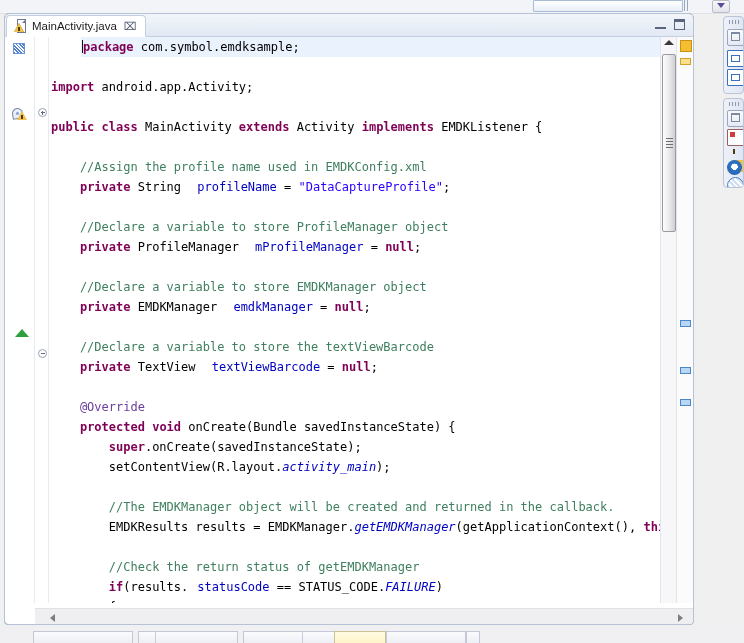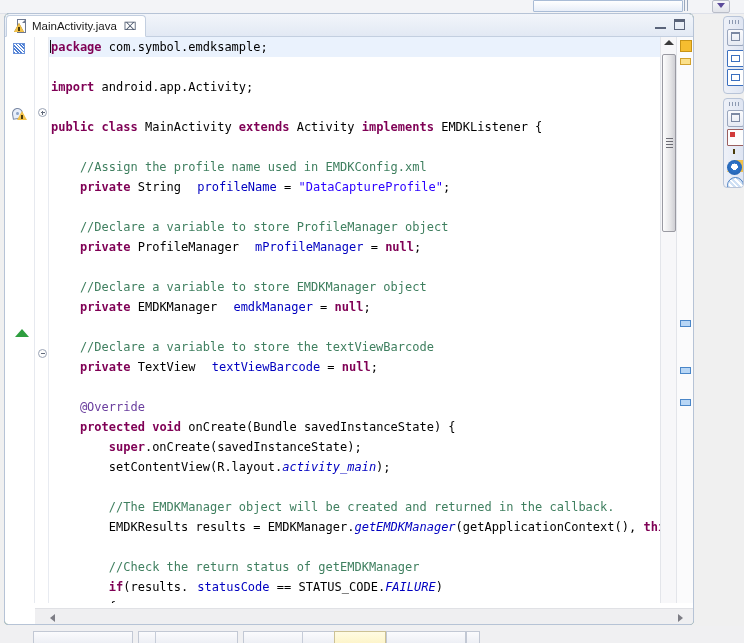--- a/index.html
+++ b/index.html
@@ -285,20 +285,21 @@
     color: #000000;
   }
   #code-text .line {
     height: 20px;
     padding-left: 2px;
     box-sizing: border-box;
   }
   #code-text .line.current {
     background: #eaf2fd;
     width: 644px;
+    margin-left: 32px;
   }
   .k  { color: #7f0055; font-weight: bold; }   
   .c  { color: #3f7f5f; }                      
   .s  { color: #2a00ff; }                      
   .f  { color: #0000c0; margin-left: 9px; }                      
   .sm { color: #0000c0; font-style: italic; }  
   .p  { color: #6a3e9e; }                      
 
   .caret {
     display: inline-block;

